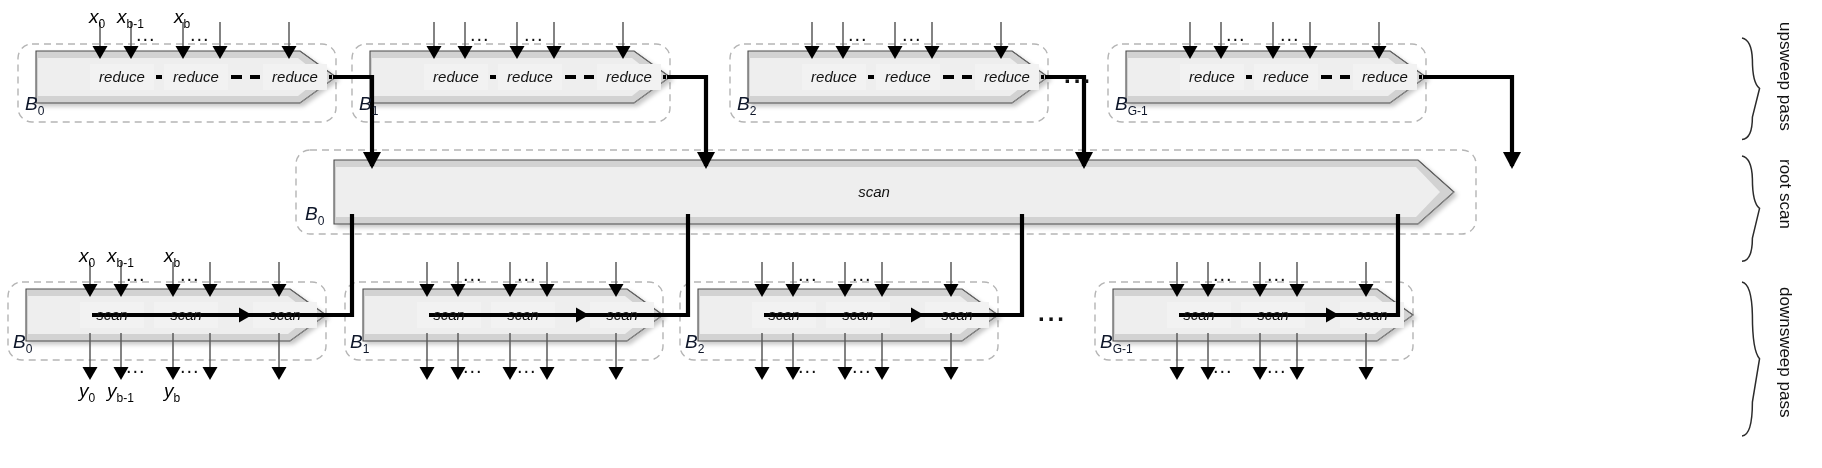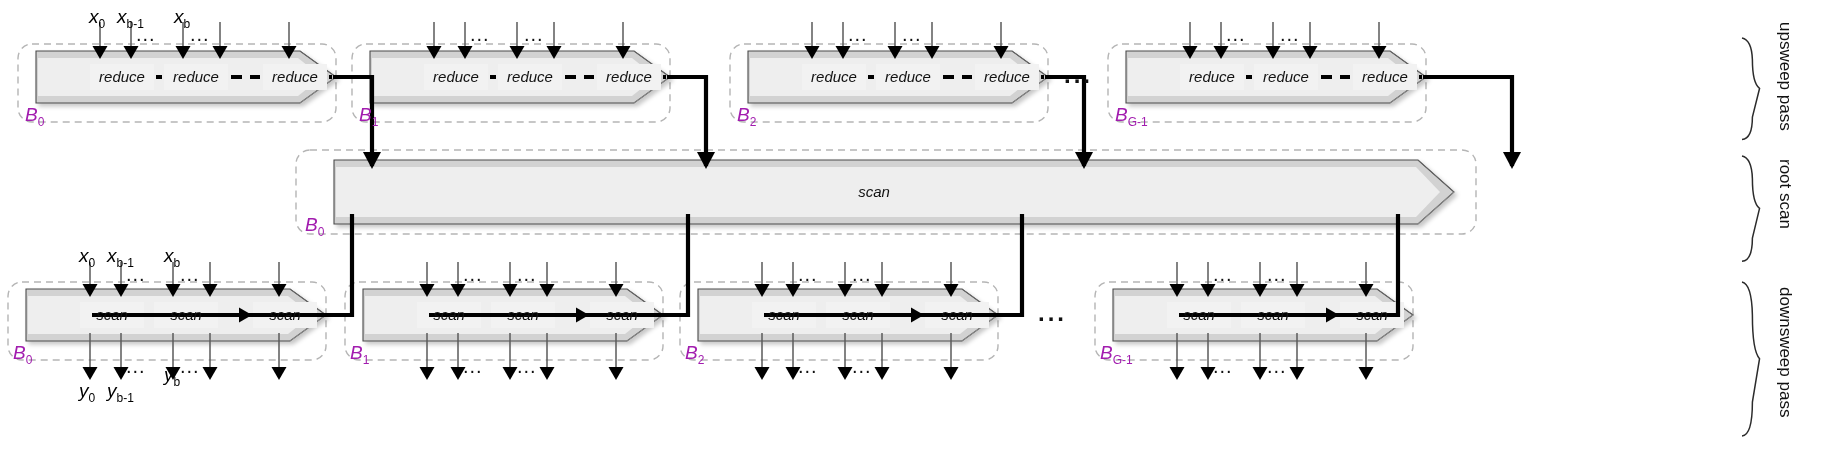--- a/index.html
+++ b/index.html
@@ -18,22 +18,21 @@
 
   .opbox-label{
     font-style:italic;
     font-size:15px;
     color:#111;
     text-align:center;
   }
   .blk-label{
     font-style:italic;
     font-size:19px;
-    color:#a21caf;
-    margin-top:11px;
+    color:#0f172a;
   }
   .blk-label sub{font-size:12px;font-style:normal;}
   .io-label{
     font-style:italic;
     font-size:19px;
     color:#000;
   }
   .io-label sub{font-size:12px;font-style:normal;}
   .dots{
     font-size:20px;color:#111;letter-spacing:1px;
@@ -407,18 +406,18 @@
       <div class="lbl dots" style="position:absolute;left:1213px;top:264px;">...</div>
       <div class="lbl dots" style="position:absolute;left:1267px;top:264px;">...</div>
       <div class="lbl dots" style="position:absolute;left:1213px;top:356px;">...</div>
       <div class="lbl dots" style="position:absolute;left:1267px;top:356px;">...</div>
       <div class="lbl blk-label" style="position:absolute;left:1100px;top:332px;">B<sub>G-1</sub></div>
       <div class="lbl io-label" style="position:absolute;left:79px;top:246px;">x<sub>0</sub></div>
       <div class="lbl io-label" style="position:absolute;left:107px;top:246px;">x<sub>b-1</sub></div>
       <div class="lbl io-label" style="position:absolute;left:164px;top:246px;">x<sub>b</sub></div>
       <div class="lbl io-label" style="position:absolute;left:79px;top:381px;">y<sub>0</sub></div>
       <div class="lbl io-label" style="position:absolute;left:107px;top:381px;">y<sub>b-1</sub></div>
-      <div class="lbl io-label" style="position:absolute;left:164px;top:365px;">y<sub>b</sub></div>
+      <div class="lbl io-label" style="position:absolute;left:164px;top:381px;">y<sub>b</sub></div>
       <div class="lbl dots" style="position:absolute;left:1064px;top:63px;font-size:24px;font-weight:bold;letter-spacing:3px;">...</div>
       <div class="lbl dots" style="position:absolute;left:1038px;top:301px;font-size:24px;font-weight:bold;letter-spacing:3px;">...</div>
     </div>
 
 </div>
 
 </body></html>

